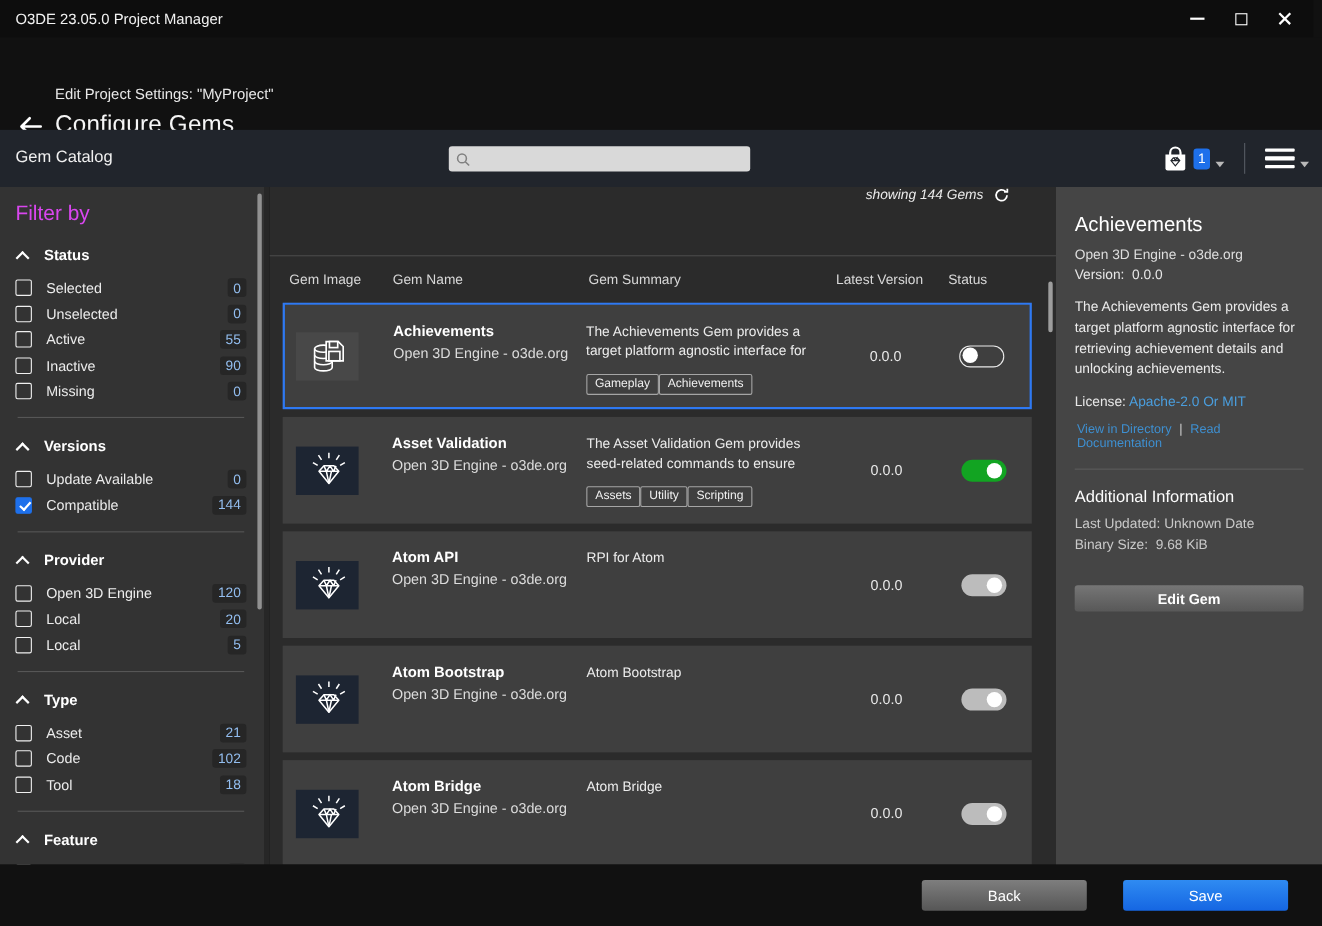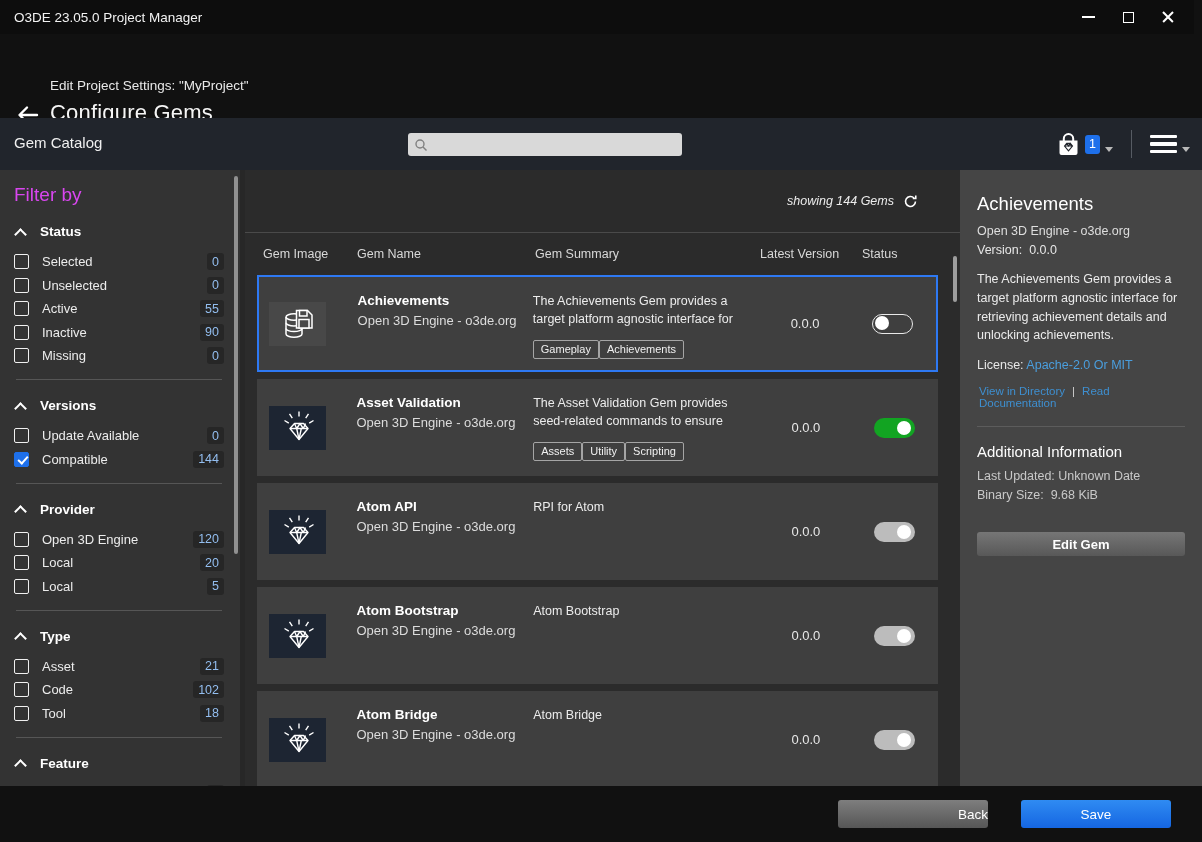--- a/index.html
+++ b/index.html
@@ -58,21 +58,21 @@
   .flabel { font-size:13px; color:#ececec; margin-left:13px; }
   .fcount { margin-left:auto; background:#262626; border-radius:3px; padding:1.5px 5px; min-width:11px;
     text-align:center; font-size:12.5px; color:var(--badge-text,#93BEF0); }
   .fdivider { border-top:1px solid #565656; margin:13px 2px 0 2px; }
   .sb-thumb { position:absolute; right:2px; top:6px; width:4px; height:378px; background:#919191; border-radius:2px; }
 
   .gapcol { width:5px; background:#272727; }
 
   
   .main { flex:1; background:#2b2b2b; position:relative; overflow:hidden; }
-  .list-top { height:63px; display:flex; align-items:center; justify-content:flex-end; padding-right:42px;
+  .list-top { height:63px; display:flex; justify-content:flex-end; padding-right:42px;
     border-bottom:1px solid #4a4a4a; gap:9px; }
   .showing { font-size:12.5px; font-style:italic; color:#ececec; }
   .refresh-ic { width:15px; height:15px; cursor:pointer; }
   .headers { height:42px; display:flex; align-items:center; padding:0 22px 0 12px; font-size:12.5px; color:#d8d8d8;justify-content:flex-end; }
   .h-img { width:100px; padding-left:6px; } .h-name { width:178px; } .h-sum { flex:1; }
   .h-ver { width:90px; } .h-tog { width:88px; padding-left:12px; }
   .rows { padding:0 22px 0 12px; height:511px; overflow:hidden; }
   .grow { height:97px; margin-bottom:7px; background:#3f3f3f; display:flex; align-items:center; cursor:pointer; }
   .grow.selected { border:2px solid var(--selection,#2E79F3); }
   .col-img { width:100px; padding-left:12px; display:flex; align-items:center; }
@@ -113,21 +113,21 @@
   .dinfo + .dinfo { margin-top:5px; }
   .edit-btn { margin-top:30px; width:100%; height:24px; border:none; border-radius:3px; color:#fff;
     font-weight:bold; font-size:13px; background:linear-gradient(#767676,#585858); cursor:pointer;
     font-family:"Liberation Sans",sans-serif; }
 
   
   .footer { position:absolute; bottom:0; left:0; right:0; height:56px; background:#111;
     display:flex; align-items:center; justify-content:flex-end; gap:33px; padding-right:31px; }
   .fbtn { width:150px; height:28px; border:none; border-radius:3px; font-size:13.5px; color:#fff;
     cursor:pointer; font-family:"Liberation Sans",sans-serif; }
-  .fbtn.back { background:linear-gradient(#7e7e7e,#565656);text-align:right; }
+  .fbtn.back { background:linear-gradient(#7e7e7e,#565656); }
   .fbtn.save { background:linear-gradient(#2F8BF2,#1566E2); }
 </style>
 </head>
 <body>
 
 <div class="titlebar">
   <span class="wtitle">O3DE 23.05.0 Project Manager</span>
   <div class="wcontrols wcontrols-group" style="margin-left:auto;display:flex;align-items:center;gap:24px;">
     <div class="wbtn">
         <span class="ic-min"></span>

